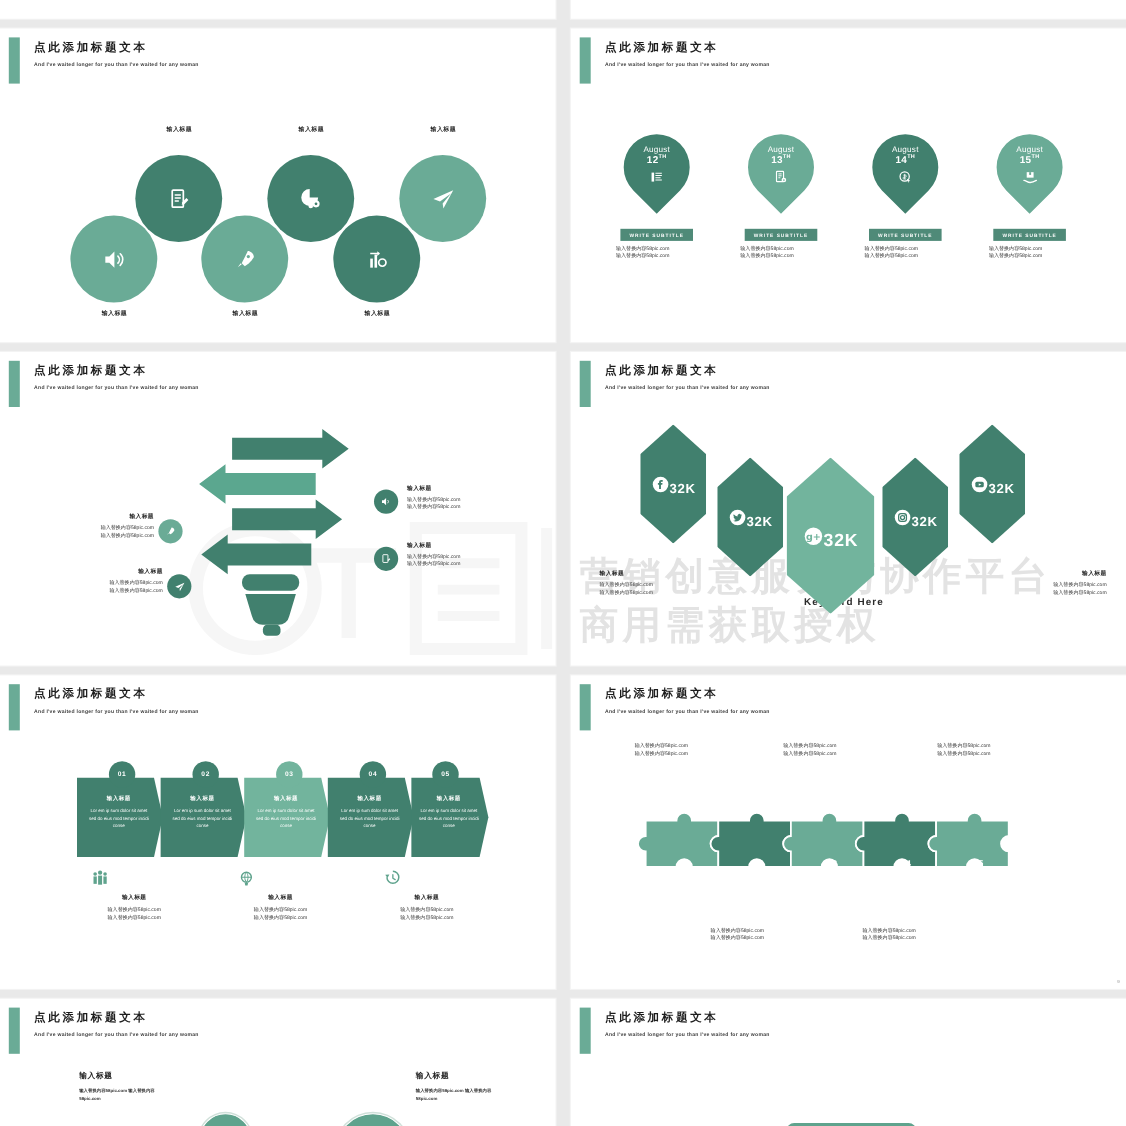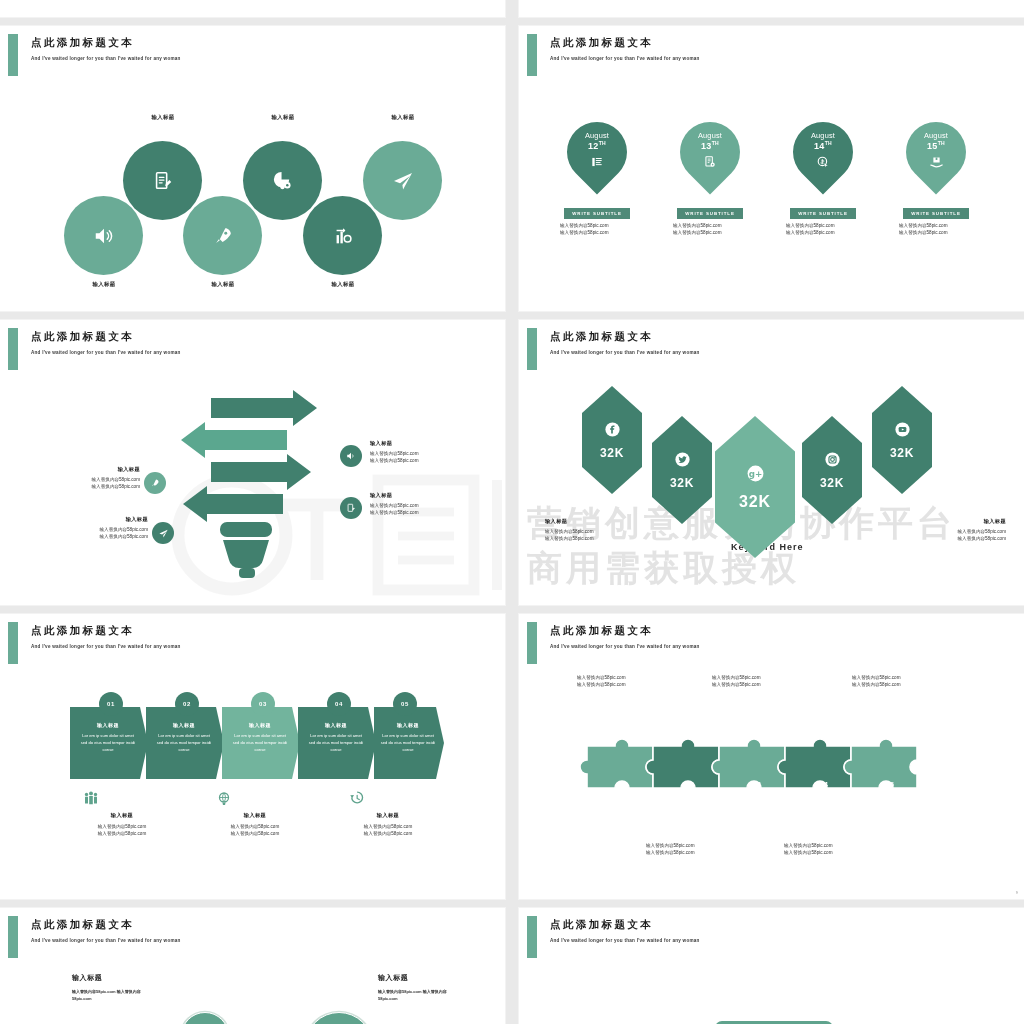--- a/index.html
+++ b/index.html
@@ -43,21 +43,21 @@
   .pin .mon{font-size:7.4px;letter-spacing:.2px;}
   .pin .day{font-size:9px;font-weight:bold;letter-spacing:.3px;}
   .badge{position:absolute;background:#4f8a78;color:#fff;font-size:4.4px;font-weight:bold;letter-spacing:.9px;padding:3px 0;text-align:center;width:66px;}
   .pbody{position:absolute;font-size:4.6px;color:#333;line-height:1.55;width:90px;}
   
   .stitle{font-size:5.2px;font-weight:bold;color:#1d1d1d;letter-spacing:.4px;}
   .sbody{font-size:4.6px;color:#333;line-height:1.55;}
   
   .s3 .ic{position:absolute;width:22px;height:22px;border-radius:50%;display:flex;align-items:center;justify-content:center;color:#fff;}
   
-  .hex{position:absolute;display:flex;flex-direction:column;align-items:center;justify-content:center;color:#fff;}
+  .hex{position:absolute;display:flex;align-items:center;justify-content:center;color:#fff;}
   .hex .k{font-size:12px;font-weight:bold;letter-spacing:.6px;}
   .hex .bk{font-size:16px;font-weight:bold;letter-spacing:.8px;}
   .kw{position:absolute;font-size:9px;font-weight:bold;color:#2b2b2b;letter-spacing:1px;}
   
   .chev{position:absolute;color:#fff;}
   .chev .h{font-size:5px;font-weight:bold;letter-spacing:.5px;text-align:center;}
   .chev .p{font-size:4.1px;line-height:1.7;text-align:center;padding:0 7px;}
   .num{position:absolute;width:24px;height:24px;border-radius:50%;display:flex;align-items:center;justify-content:center;color:#fff;font-size:6px;font-weight:bold;letter-spacing:.6px;}
   
   .pz-num{position:absolute;color:#fff;font-size:7.5px;font-weight:bold;letter-spacing:.7px;}

